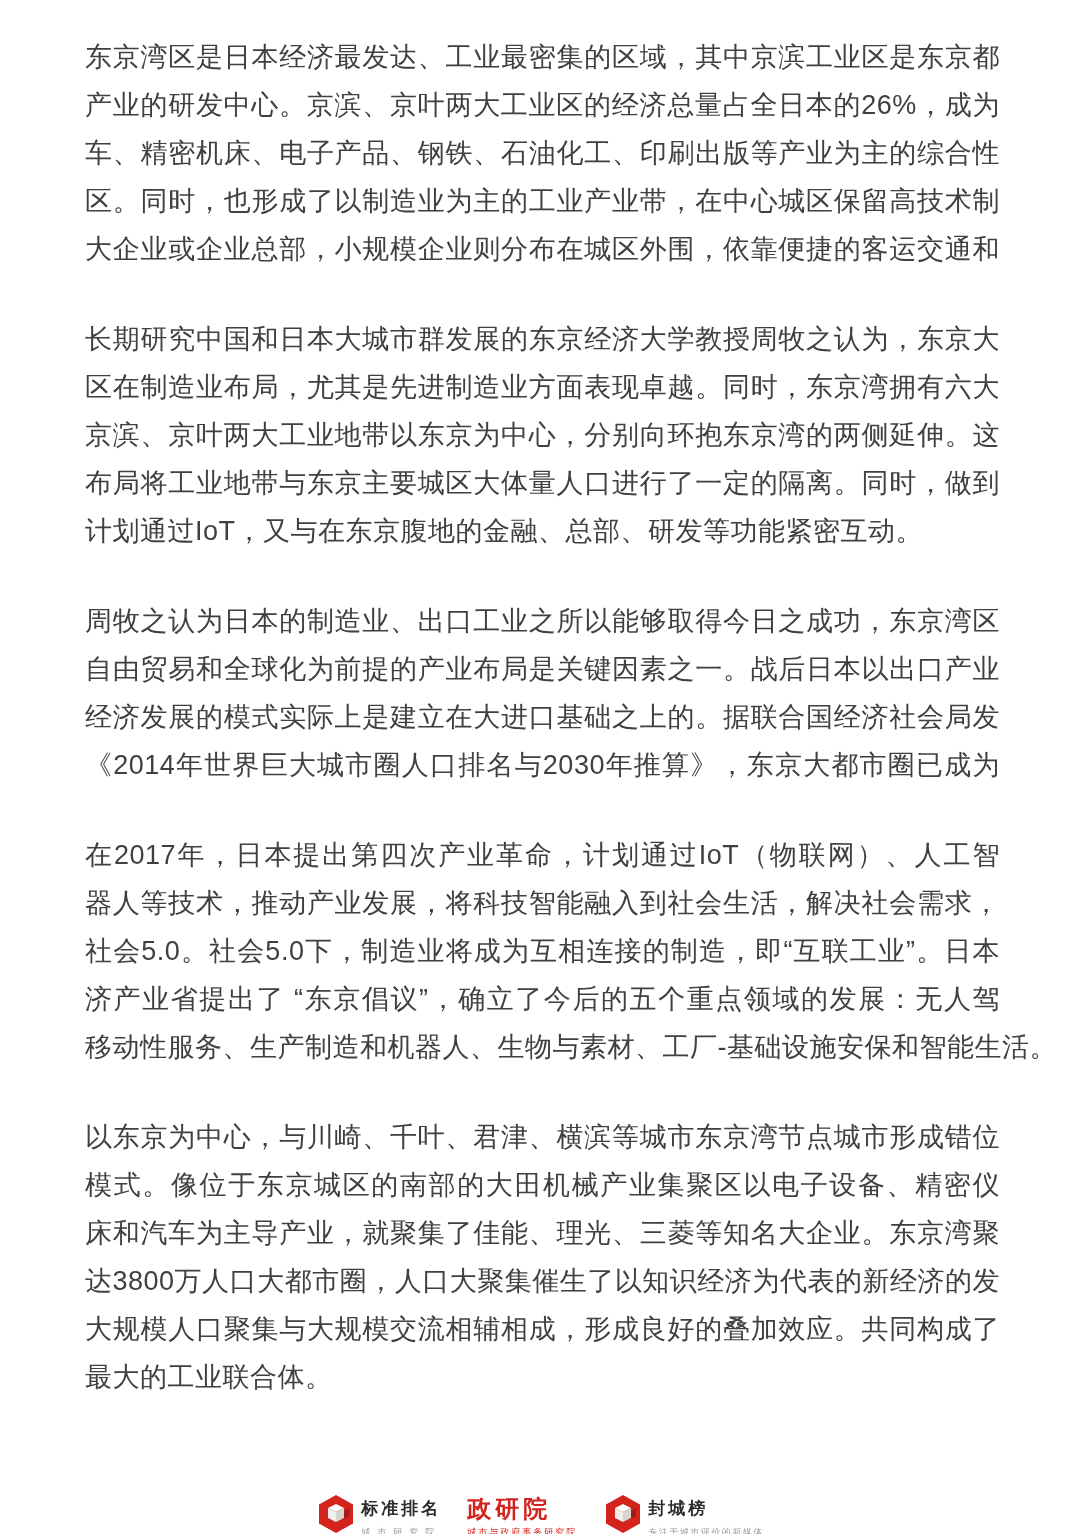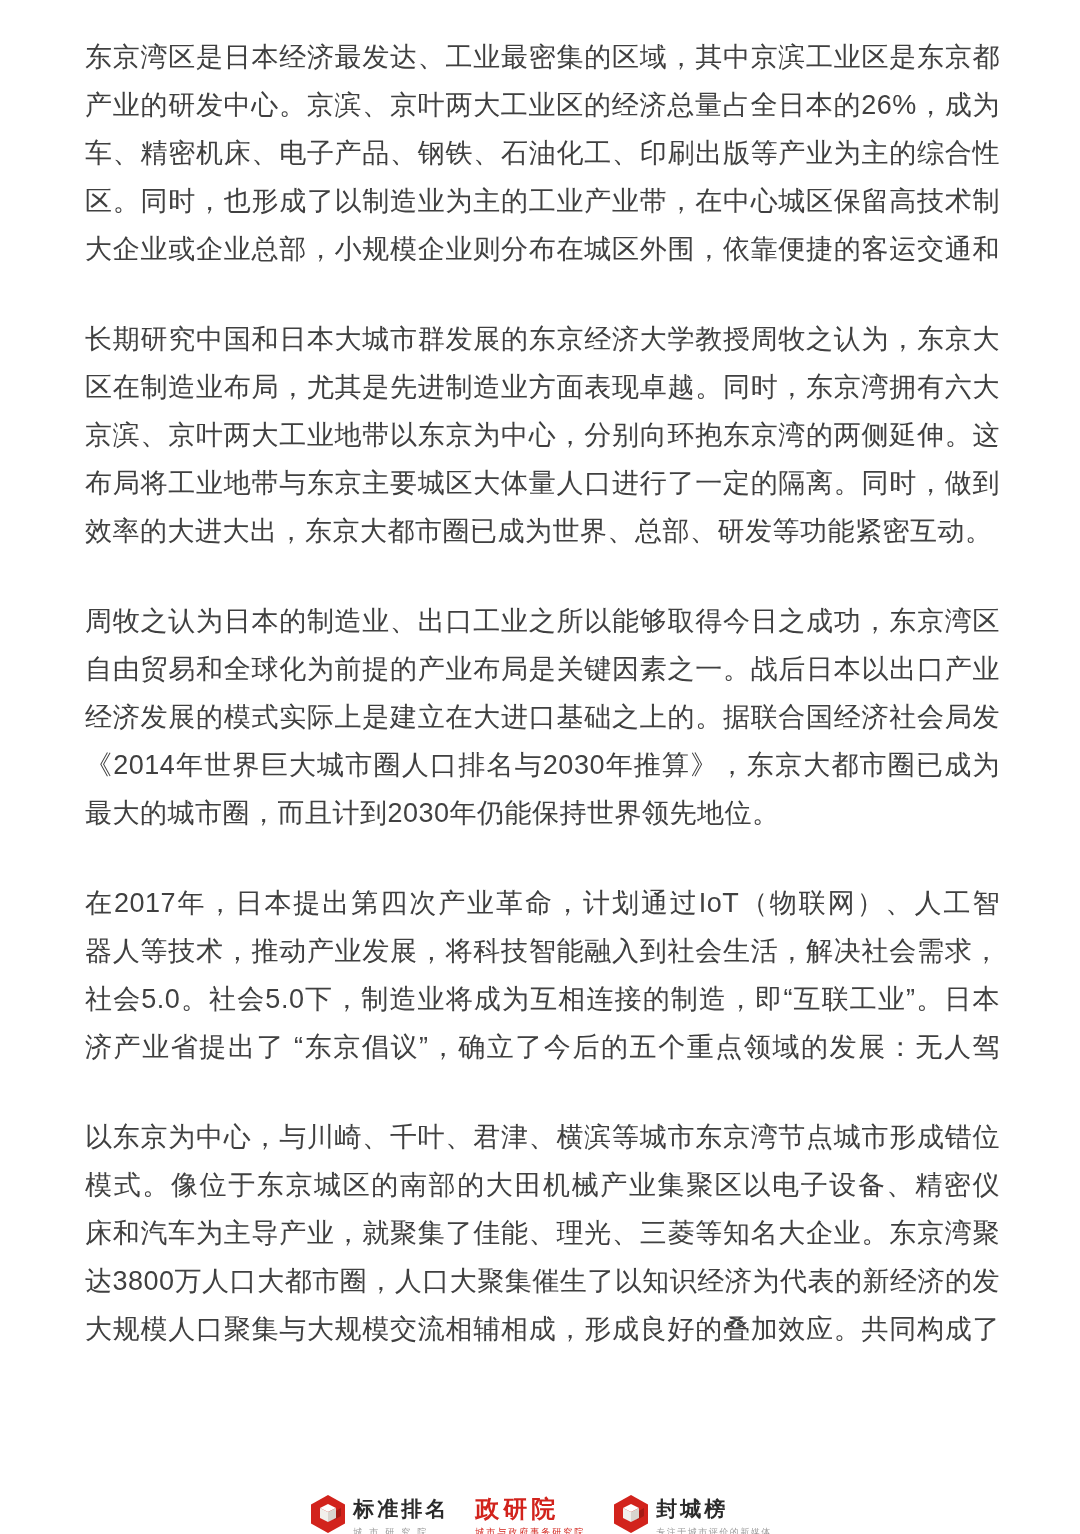--- a/index.html
+++ b/index.html
@@ -42,21 +42,21 @@
     width: 1080px;
     display: flex;
     justify-content: center;
     align-items: flex-start;
     gap: 26px;
   }
   .logo { display: flex; align-items: flex-start; }
   .logo .hex-icon { width: 40px; height: 40px; margin-right: 5px; flex: 0 0 auto; }
   .logo-textcol { display: flex; flex-direction: column; }
   .logo-title {
-    font-size: 21px;
+    font-size: 17px;
     font-weight: bold;
     color: #2b2b2b;
     letter-spacing: 3px;
     line-height: 30px;
     white-space: nowrap;
   }
   .logo-title.red { color: #d2231c; font-size: 24px; letter-spacing: 4px; }
   .logo-sub {
     font-size: 9px;
     color: #9a9a9a;
@@ -79,44 +79,45 @@
     <div class="line just">车、精密机床、电子产品、钢铁、石油化工、印刷出版等产业为主的综合性工业</div>
     <div class="line just">区。同时，也形成了以制造业为主的工业产业带，在中心城区保留高技术制造业</div>
     <div class="line just">大企业或企业总部，小规模企业则分布在城区外围，依靠便捷的客运交通和发达</div>
   </div>
 
   <div class="paragraph">
     <div class="line just">长期研究中国和日本大城市群发展的东京经济大学教授周牧之认为，东京大都市</div>
     <div class="line just">区在制造业布局，尤其是先进制造业方面表现卓越。同时，东京湾拥有六大港口，</div>
     <div class="line just">京滨、京叶两大工业地带以东京为中心，分别向环抱东京湾的两侧延伸。这样的</div>
     <div class="line just">布局将工业地带与东京主要城区大体量人口进行了一定的隔离。同时，做到了高</div>
-    <div class="line">效率的大进大出，东京大都市圈已成为世界、总部、研发等功能紧密互动。</div>
+    <div class="line">计划通过IoT，又与在东京腹地的金融、总部、研发等功能紧密互动。</div>
   </div>
 
   <div class="paragraph">
     <div class="line just">周牧之认为日本的制造业、出口工业之所以能够取得今日之成功，东京湾区的以</div>
     <div class="line just">自由贸易和全球化为前提的产业布局是关键因素之一。战后日本以出口产业主导</div>
     <div class="line just">经济发展的模式实际上是建立在大进口基础之上的。据联合国经济社会局发布的</div>
     <div class="line just">《2014年世界巨大城市圈人口排名与2030年推算》，东京大都市圈已成为世界</div>
-    <div class="line">最大的城市圈，而且计到2030年仍能保持世界领先地位。</div>
   </div>
 
   <div class="paragraph">
     <div class="line just">在2017年，日本提出第四次产业革命，计划通过IoT（物联网）、人工智能、机</div>
     <div class="line just">器人等技术，推动产业发展，将科技智能融入到社会生活，解决社会需求，实现</div>
     <div class="line just">社会5.0。社会5.0下，制造业将成为互相连接的制造，即“互联工业”。日本经</div>
     <div class="line just">济产业省提出了 “东京倡议”，确立了今后的五个重点领域的发展：无人驾驶-</div>
+    <div class="line">移动性服务、生产制造和机器人、生物与素材、工厂-基础设施安保和智能生活。</div>
   </div>
 
   <div class="paragraph">
     <div class="line just">以东京为中心，与川崎、千叶、君津、横滨等城市东京湾节点城市形成错位发展</div>
     <div class="line just">模式。像位于东京城区的南部的大田机械产业集聚区以电子设备、精密仪器、机</div>
     <div class="line just">床和汽车为主导产业，就聚集了佳能、理光、三菱等知名大企业。东京湾聚集高</div>
     <div class="line just">达3800万人口大都市圈，人口大聚集催生了以知识经济为代表的新经济的发展。</div>
     <div class="line just">大规模人口聚集与大规模交流相辅相成，形成良好的叠加效应。共同构成了全球</div>
+    <div class="line">最大的工业联合体。</div>
   </div>
 
 </div>
 
 <div class="footer">
 
   <div class="logo">
     <span class="hex-icon">
       <svg width="40" height="40" viewBox="0 0 40 40">
         <polygon points="20,1 37,10.5 37,29.5 20,39 3,29.5 3,10.5" fill="#d2231c"></polygon>

